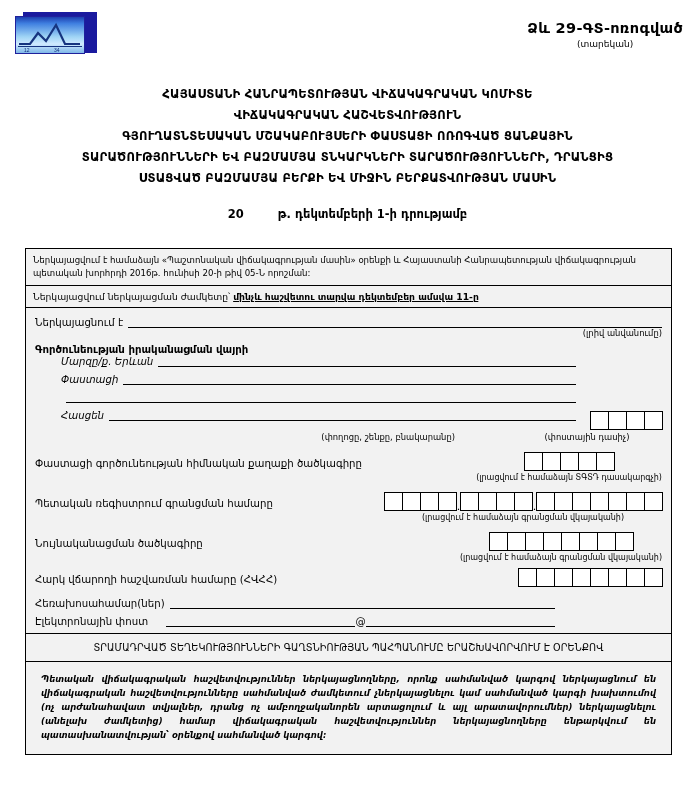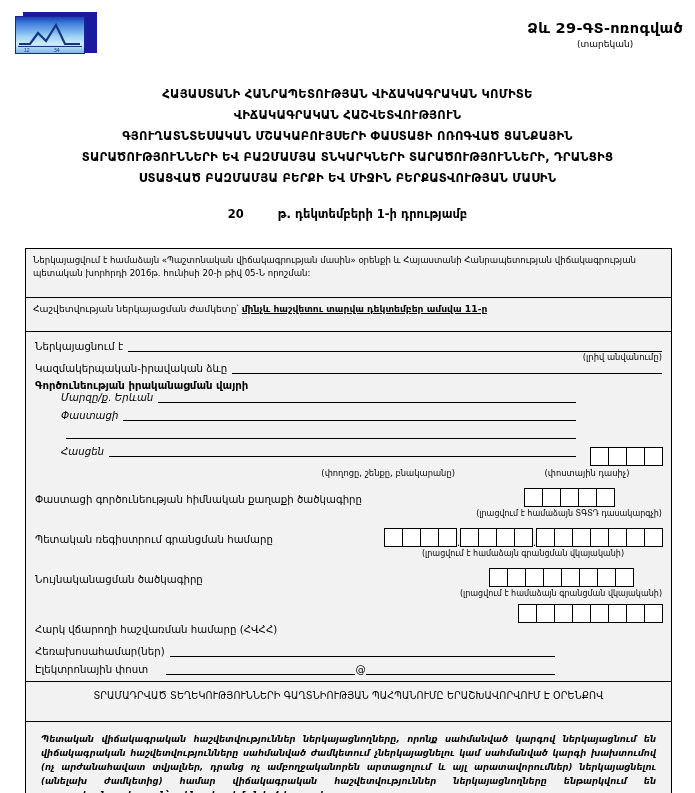--- a/index.html
+++ b/index.html
@@ -92,21 +92,21 @@
     position: absolute;
     left: 25px;
     top: 248px;
     width: 647px;
     border: 1px solid #000;
     box-sizing: border-box;
     background: #f2f2f2;
   }
   .sec {
     border-bottom: 1px solid #000;
-    padding: 5px 7px 17px 7px;
+    padding: 5px 7px 5px 7px;
   }
   .sec:last-child { border-bottom: none; }
 
   .note-p {
     font-size: 8.6px;
     line-height: 13px;
     margin: 0;
   }
   .deadline {
     font-size: 9.2px;
@@ -222,36 +222,32 @@
 </div>
 
 <div class="frame">
 
   <div class="sec">
     <p class="note-p">Ներկայացվում է համաձայն «Պաշտոնական վիճակագրության մասին»  օրենքի և Հայաստանի Հանրապետության վիճակագրության պետական խորհրդի 2016թ. հունիսի 20-ի թիվ 05-Ն որոշման:</p>
   </div>
 
   <div class="sec">
     <p class="deadline">
-      <span>Հաշվետվության ներկայացման ժամկետը՝ </span><b class="u">մինչև հաշվետու տարվա դեկտեմբեր ամսվա 11-ը</b>
+      <span>Ներկայացվում ներկայացման ժամկետը՝ </span><b class="u">մինչև հաշվետու տարվա դեկտեմբեր ամսվա 11-ը</b>
     </p>
   </div>
 
   <div class="sec fields">
 
     <div class="row">
       <span class="lbl">Ներկայացնում է</span>
       <span class="dots"></span>
     </div>
     <div class="cap">(լրիվ անվանումը)</div>
 
-    <div class="row">
-      <span class="lbl">Կազմակերպական-իրավական ձևը</span>
-      <span class="dots"></span>
-    </div>
 
     <div class="spacer6"></div>
 
     <div class="bold">Գործունեության իրականացման վայրի</div>
 
     <div class="flexrow">
       <div class="leftcol">
         <div class="row indent">
           <span class="lbl it">Մարզը/ք. Երևան</span>
           <span class="dots"></span>
@@ -346,21 +342,21 @@
           <span class="cell"></span>
           <span class="cell"></span>
         </div>
         <div class="rt-cap">(լրացվում է համաձայն գրանցման վկայականի)</div>
       </div>
     </div>
 
     <div class="spacer6"></div>
 
     <div class="flexrow">
-      <div class="leftcol" style="padding-top:6px;margin-top:14px;">Հարկ վճարողի հաշվառման համարը (ՀՎՀՀ)</div>
+      <div class="leftcol" style="padding-top:6px;">Հարկ վճարողի հաշվառման համարը (ՀՎՀՀ)</div>
       <div class="rt-block">
         <div class="boxes">
           <span class="cell"></span>
           <span class="cell"></span>
           <span class="cell"></span>
           <span class="cell"></span>
           <span class="cell"></span>
           <span class="cell"></span>
           <span class="cell"></span>
           <span class="cell"></span>

